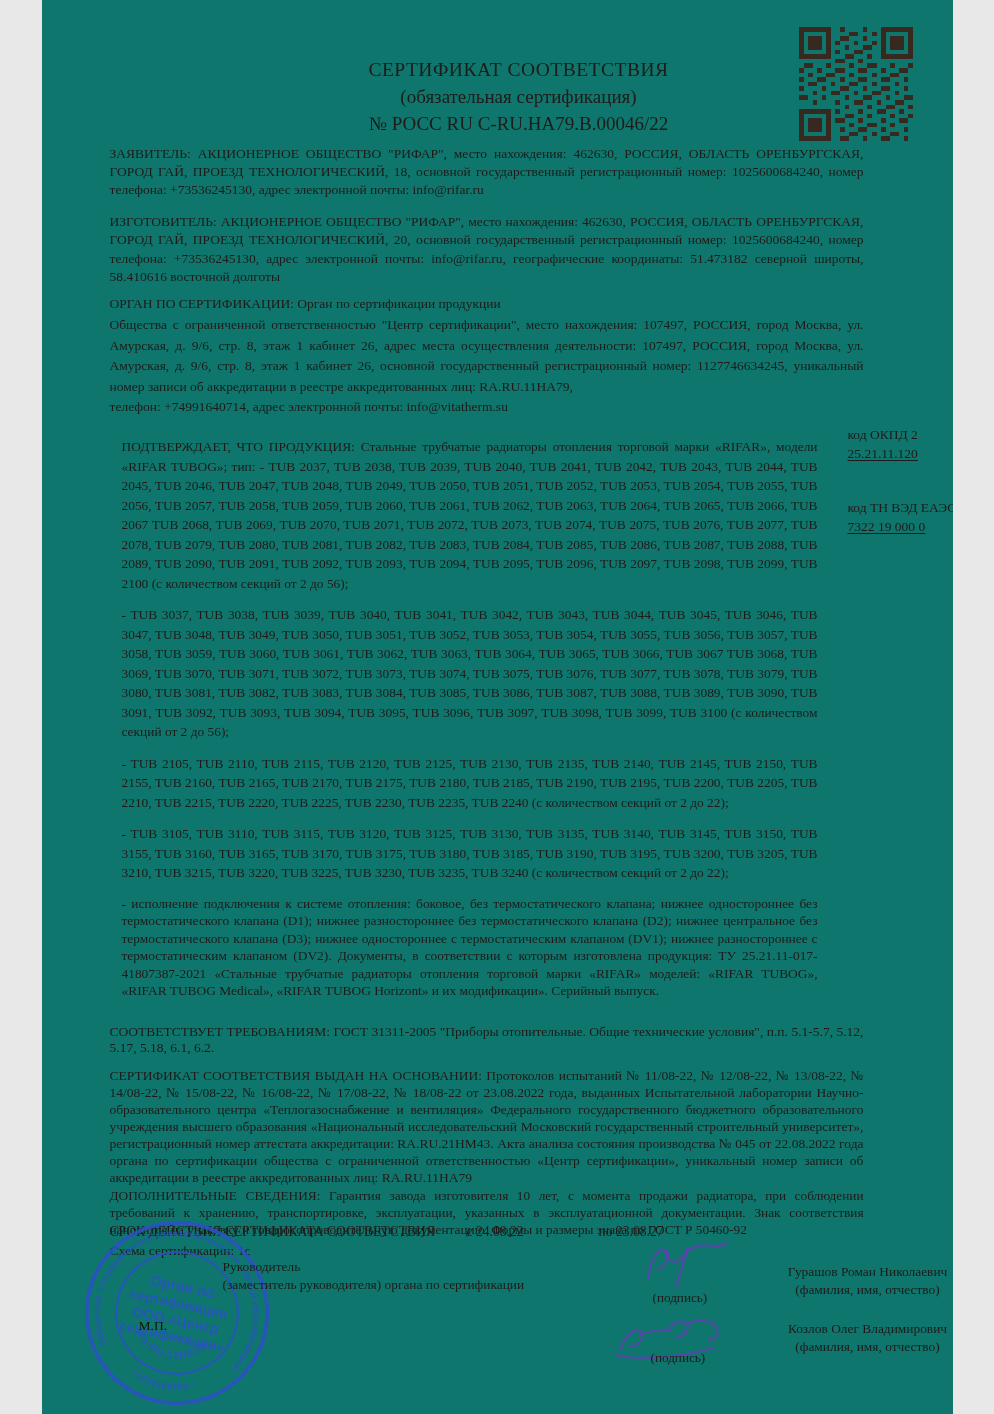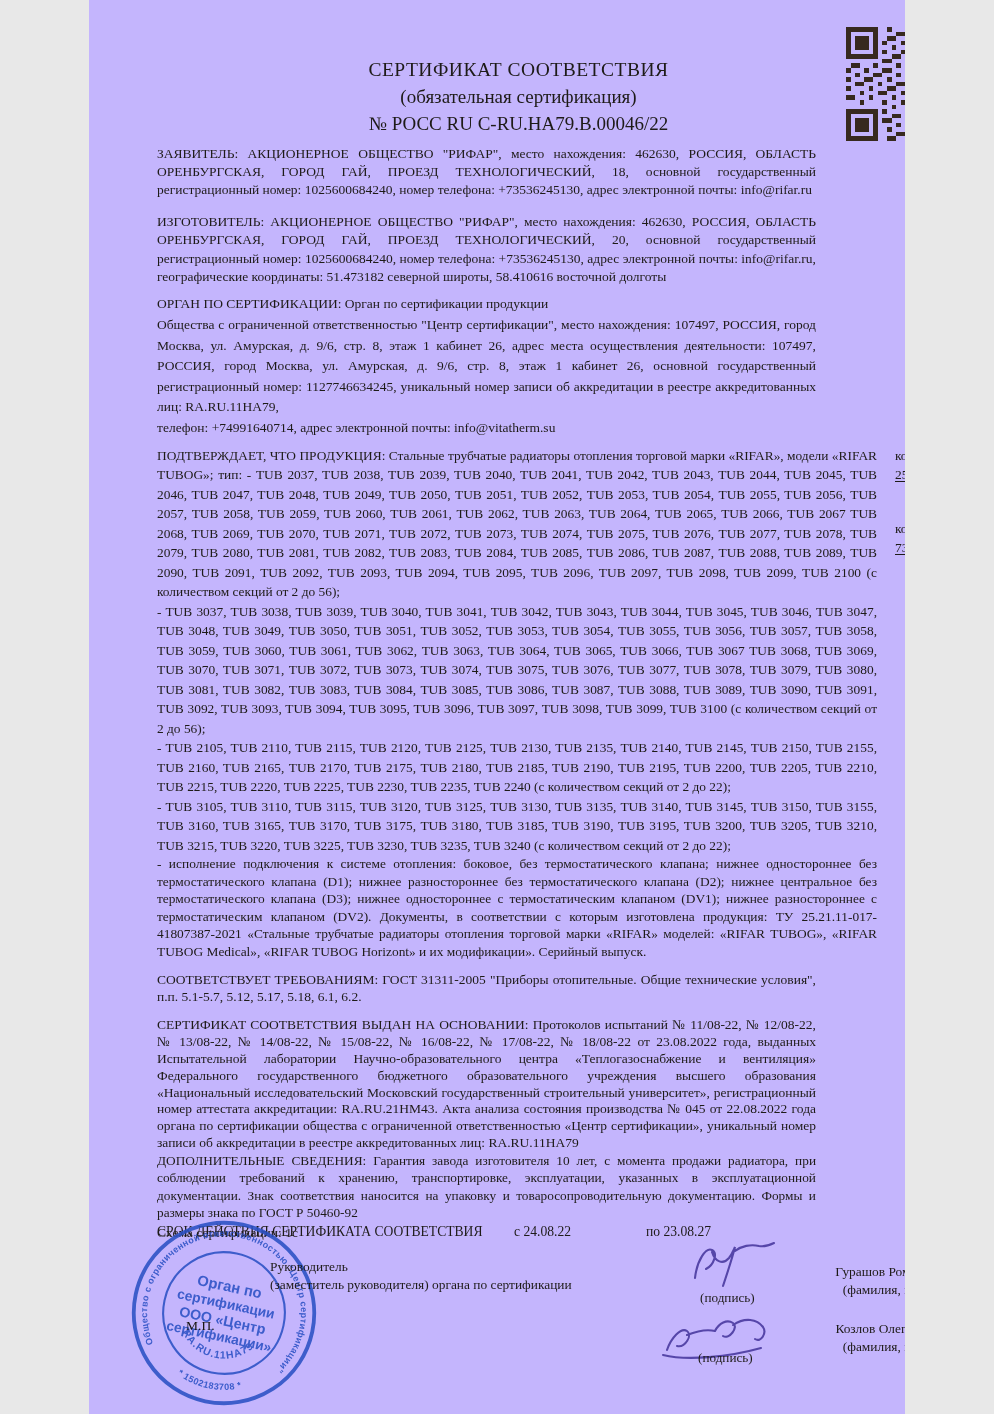--- a/index.html
+++ b/index.html
@@ -1,34 +1,34 @@
 <!DOCTYPE html>
 <html><head>
 <meta charset="utf-8">
 <style>
   html,body{margin:0;padding:0;background:#e8e8e8;}
   .page{
-    position:relative;width:816px;height:1414px;margin:0 auto;
-    background:#c4b5fd;box-sizing:border-box;
+    position:relative;width:911px;height:1414px;margin:0 auto;
+    background:#0f766e;box-sizing:border-box;
     padding:56px 89px 0 68px;
     font-family:"Liberation Serif","DejaVu Serif",serif;
     color:var(--text,#1e1b18);overflow:hidden;
   }
   .title-block{position:relative;left:32px;text-align:center;line-height:1.42;}
   .title-main{font-size:19.5px;letter-spacing:.5px;}
   .title-sub{font-size:19px;}
   .title-num{font-size:19px;}
   .para{margin:0;text-align:justify;font-size:13.5px;}
   .pre{white-space:pre-line;}
   #applicant{margin-top:7px;line-height:18.4px;}
   #manufacturer{margin-top:13px;line-height:18.4px;}
   #certbody{margin-top:8px;line-height:20.6px;}
   .product-row{display:flex;margin-top:7px;}
   .product-col{width:720px;flex:0 0 720px;}
-  .product-col p{margin:0;text-align:justify;font-size:13.4px;line-height:19.5px;}
+  .product-col p{margin:12px;text-align:justify;font-size:13.4px;line-height:19.5px;}
   .product-col p.tail{line-height:17.5px;}
   .codes-col{margin-left:18px;width:99px;font-size:13.5px;line-height:19px;white-space:nowrap;}
   .code-value{text-decoration:underline;text-underline-offset:2px;}
   .code-block2{margin-top:35px;}
   #conformity{margin-top:12px;line-height:16.9px;}
   #basis{margin-top:11px;line-height:16.9px;}
   #additional{margin-top:0;line-height:17.3px;font-size:13.3px;}
   #scheme{margin-top:3px;text-align:left;line-height:17.3px;}
   .validity{position:absolute;top:1224px;left:0;width:994px;font-size:13.6px;}
   .validity .v-label{position:absolute;left:68px;}

